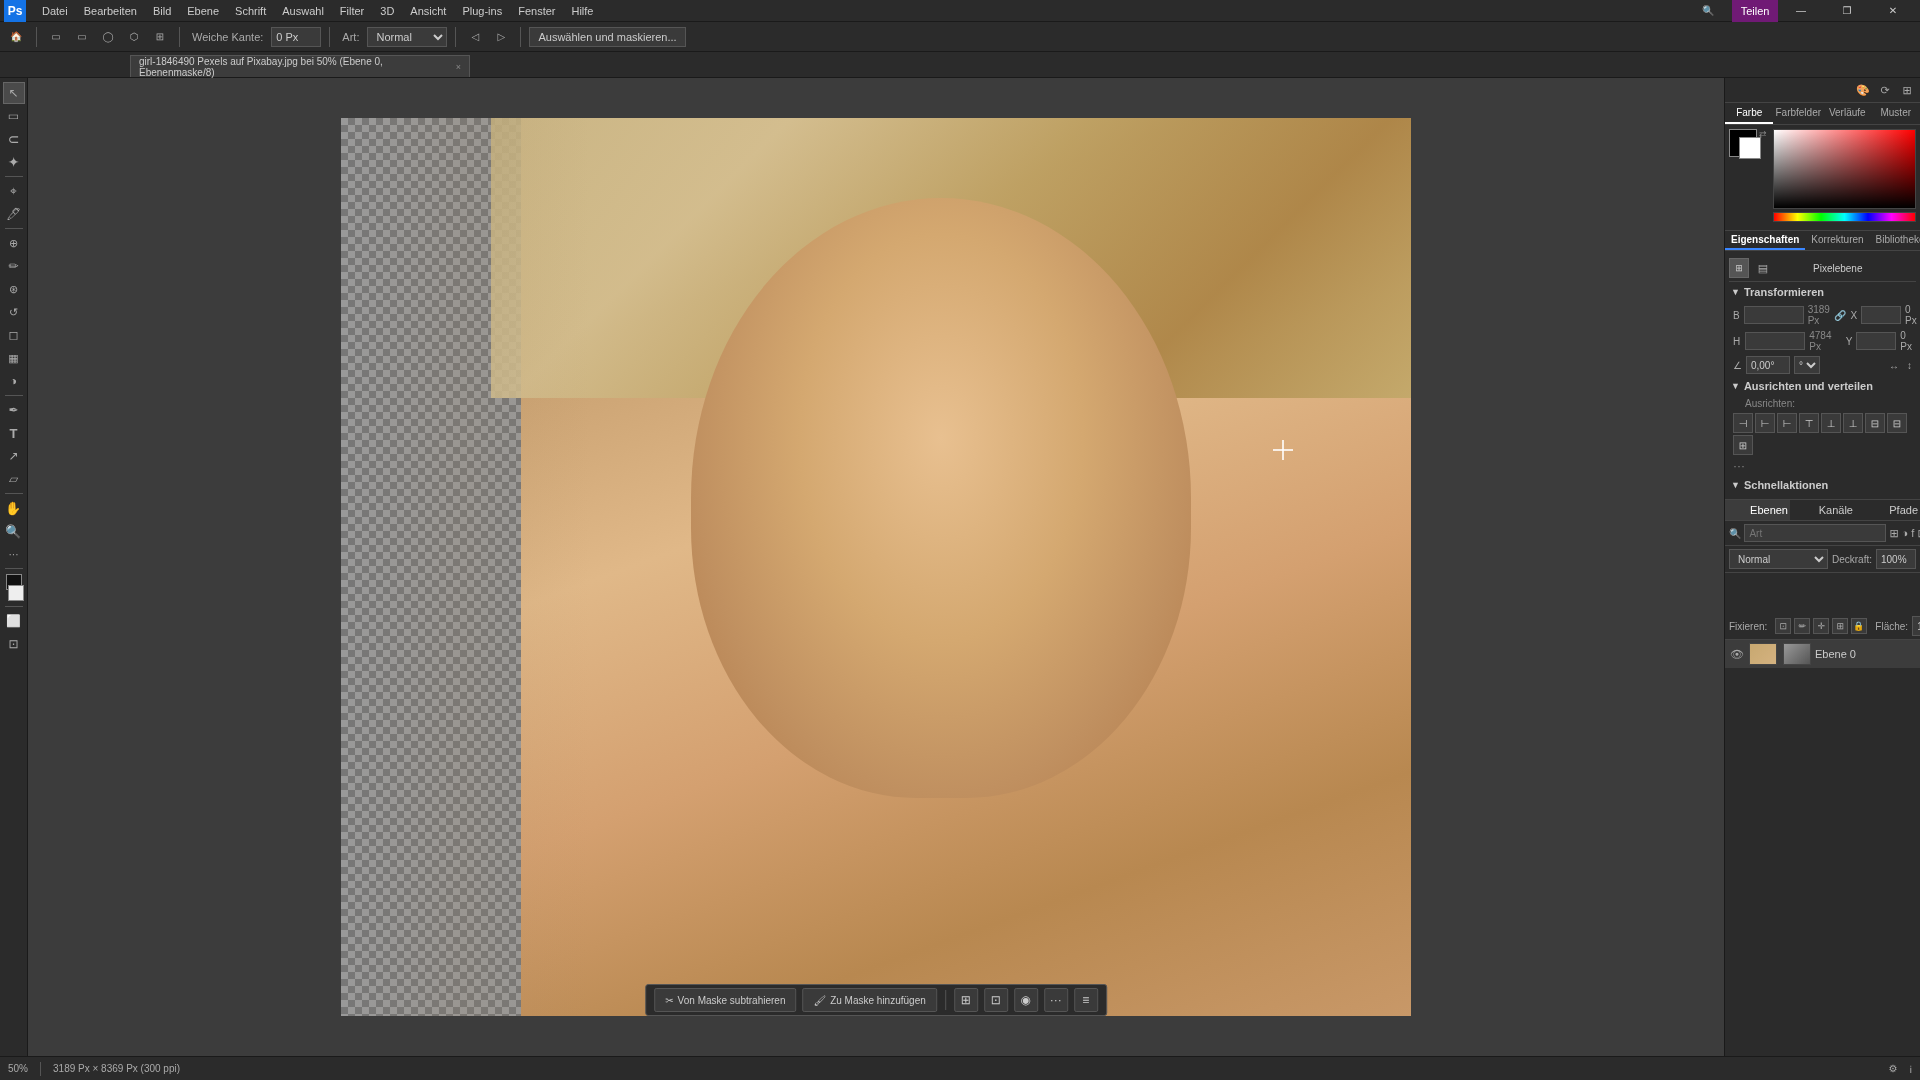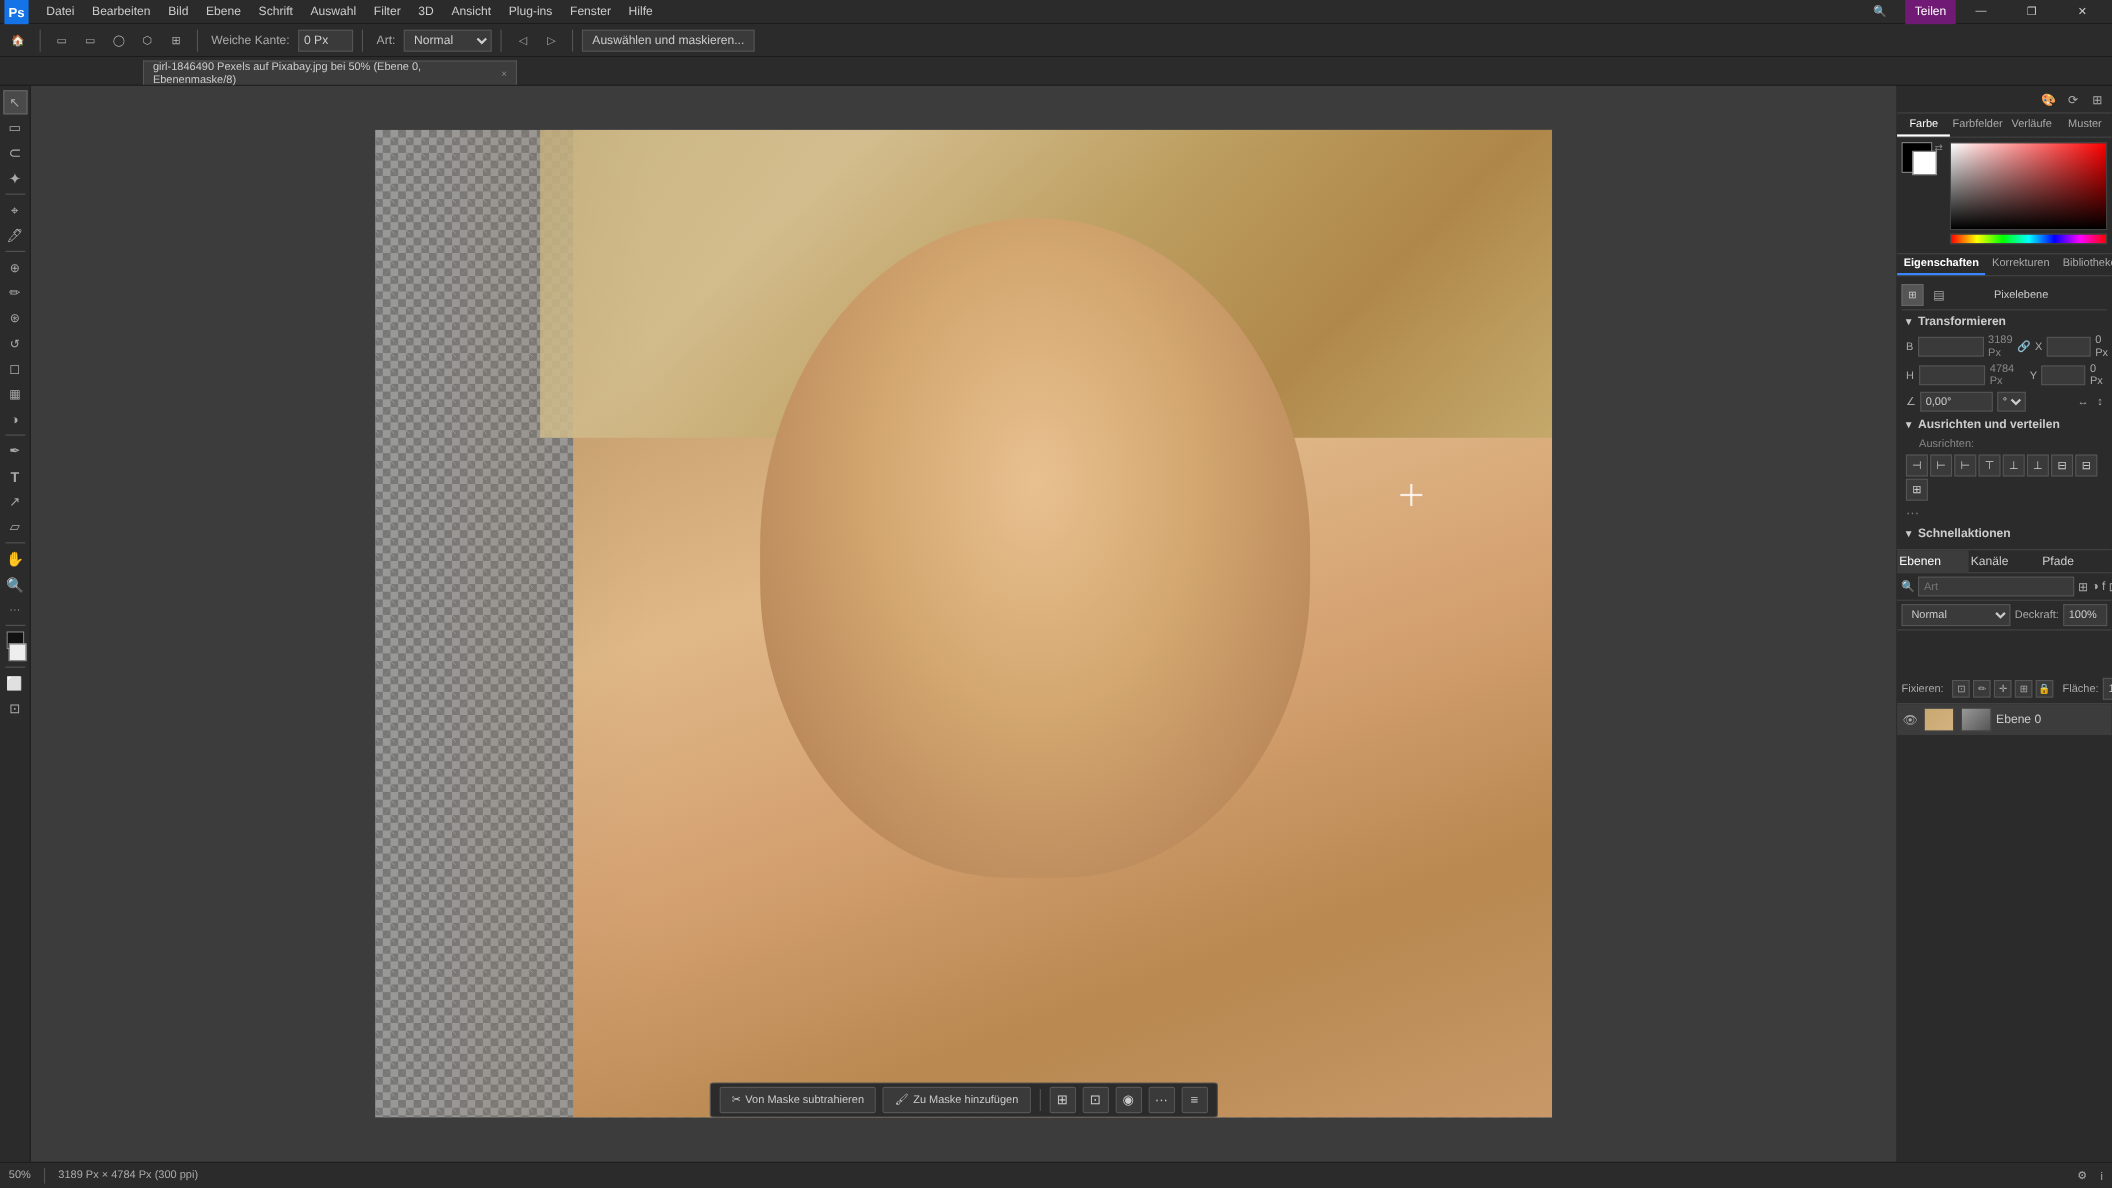--- a/index.html
+++ b/index.html
@@ -73,21 +73,21 @@
     .angle-input { width: 50px; height: 18px; background: #3a3a3a; border: 1px solid #555; color: #ccc; font-size: 10px; padding: 0 4px; }
 
     
     .align-icons { display: flex; gap: 2px; padding: 2px 4px; flex-wrap: wrap; }
     .align-icon-btn { width: 20px; height: 20px; background: #3a3a3a; border: 1px solid #555; color: #ccc; cursor: pointer; display: flex; align-items: center; justify-content: center; font-size: 10px; }
     .more-btn { color: #888; padding: 2px 4px; cursor: pointer; font-size: 12px; }
 
     
     .layers-panel { flex: 1; display: flex; flex-direction: column; }
     .layers-tabs { display: flex; border-bottom: 1px solid #444; border-top: 1px solid #444; }
-    .layers-tab { flex: 1; text-align: left; padding: 4px 2px; font-size: 11px; color: #ccc; cursor: pointer; }
+    .layers-tab { flex: 1; text-align: right; padding: 4px 2px; font-size: 11px; color: #ccc; cursor: pointer; }
     .layers-tab.active { background: #3c3c3c; color: #fff; }
     .layers-toolbar { display: flex; align-items: center; padding: 3px 4px; gap: 3px; border-bottom: 1px solid #444; }
     .layers-search { flex: 1; height: 18px; background: #3a3a3a; border: 1px solid #555; color: #ccc; font-size: 10px; padding: 0 4px; }
     .layers-tool-btn { width: 18px; height: 18px; background: transparent; border: none; color: #aaa; cursor: pointer; display: flex; align-items: center; justify-content: center; font-size: 11px; }
     .blend-mode-row { display: flex; align-items: center; padding: 3px 4px; gap: 4px; border-bottom: 1px solid #444; }
     .blend-select { height: 20px; background: #3a3a3a; border: 1px solid #555; color: #ccc; font-size: 10px; padding: 0 4px; flex: 1; cursor: pointer; }
     .opacity-label { color: #aaa; font-size: 10px; white-space: nowrap; }
     .opacity-input { width: 40px; height: 20px; background: #3a3a3a; border: 1px solid #555; color: #ccc; font-size: 10px; padding: 0 4px; }
     .lock-row { display: flex; align-items: center; padding: 3px 4px; gap: 4px; border-bottom: 1px solid #444; margin-top: 40px; }
     .lock-label { color: #aaa; font-size: 10px; }
@@ -317,21 +317,21 @@
         <input class="prop-input" value="" style="width: 60px;">
         <span class="prop-unit" style="width:55px;">4784 Px</span>
         <div style="width:14px;"></div>
         <span style="color:#aaa; font-size:10px;">Y</span>
         <input class="prop-input" value="" style="width: 40px;">
         <span style="color:#aaa; font-size:10px;">0 Px</span>
       </div>
 
       <div class="angle-row">
         <span style="color:#aaa; font-size:10px;">∠</span>
-        <input class="angle-input" value="0,00°" style="width: 66px;">
+        <input class="angle-input" value="0,00°" style="width: 44px;">
         <select style="height:18px; background:#3a3a3a; border:1px solid #555; color:#ccc; font-size:10px;">
           <option>°</option>
         </select>
         <span style="flex:1;"></span>
         <span style="color:#aaa; font-size:10px; cursor:pointer;">↔</span>
         <span style="color:#aaa; font-size:10px; cursor:pointer; margin-left:4px;">↕</span>
       </div>
 
       <div class="section-header">
         <span class="chevron">▼</span>
@@ -410,20 +410,20 @@
   </div>
 
 </div>
 
 <div id="statusbar">
   <div class="status-item">
     <span>50%</span>
   </div>
   <div class="status-sep"></div>
   <div class="status-item">
-    <span>3189 Px × 4784 Px (300 ppi)</span>
+    <span>3189 Px × 8369 Px (300 ppi)</span>
   </div>
   <div style="flex:1;"></div>
   <div class="status-item">
     <span style="font-size:10px; color:#aaa; cursor:pointer;">⚙</span>
     <span style="font-size:10px; color:#aaa; cursor:pointer; margin-left:8px;">ℹ</span>
   </div>
 </div>
 
 </body></html>

